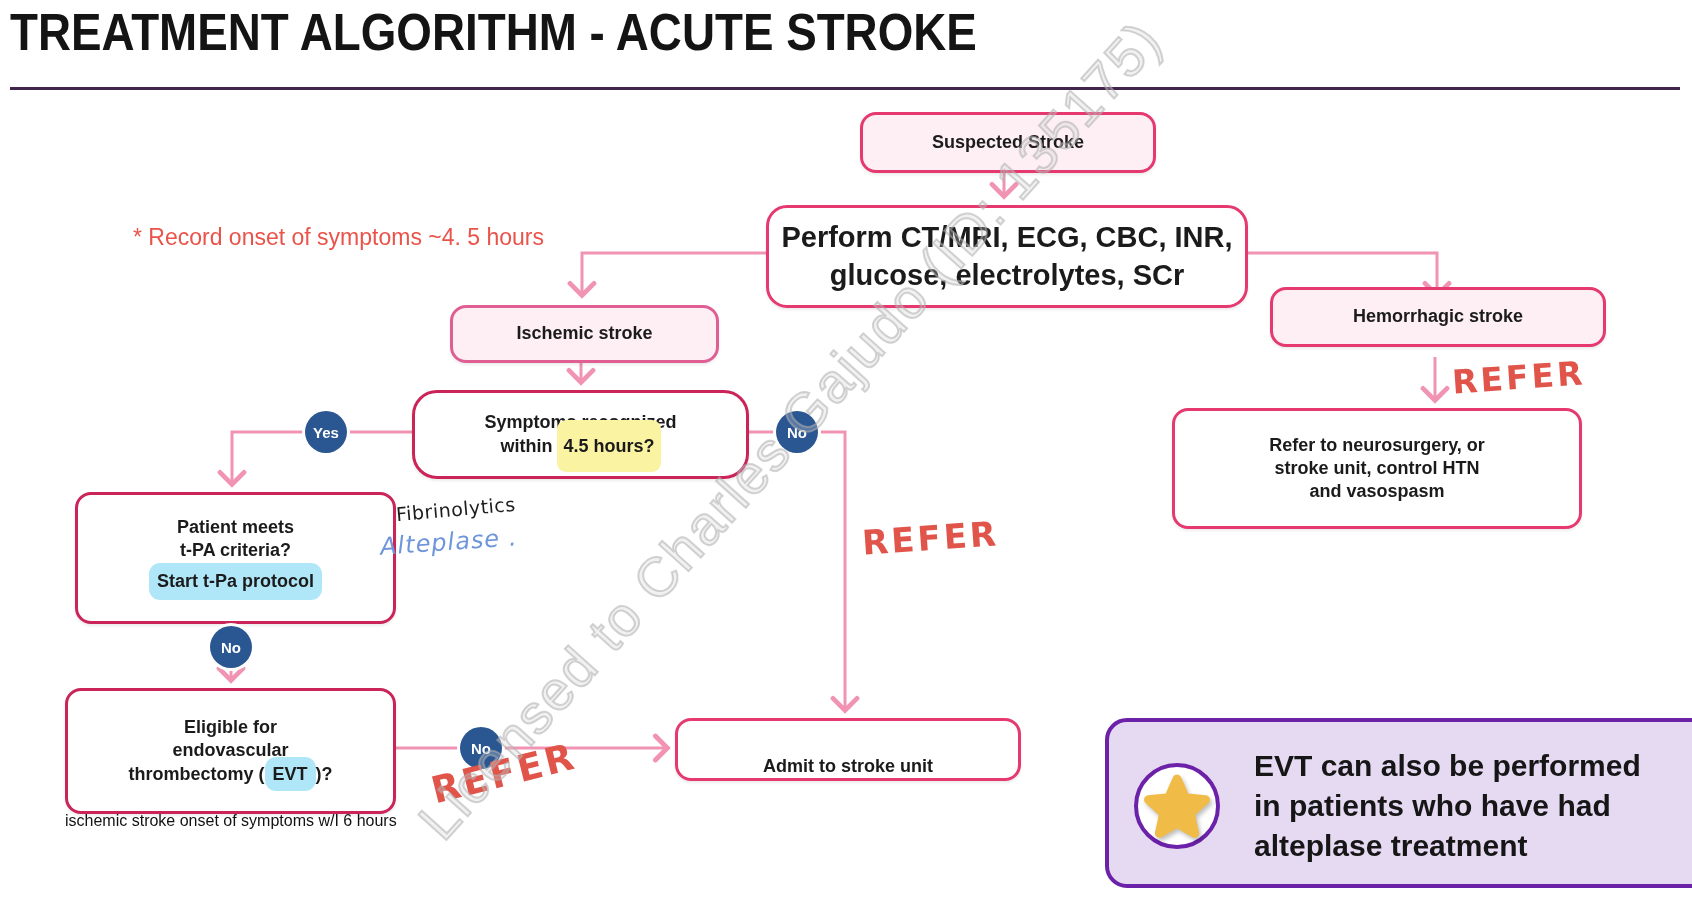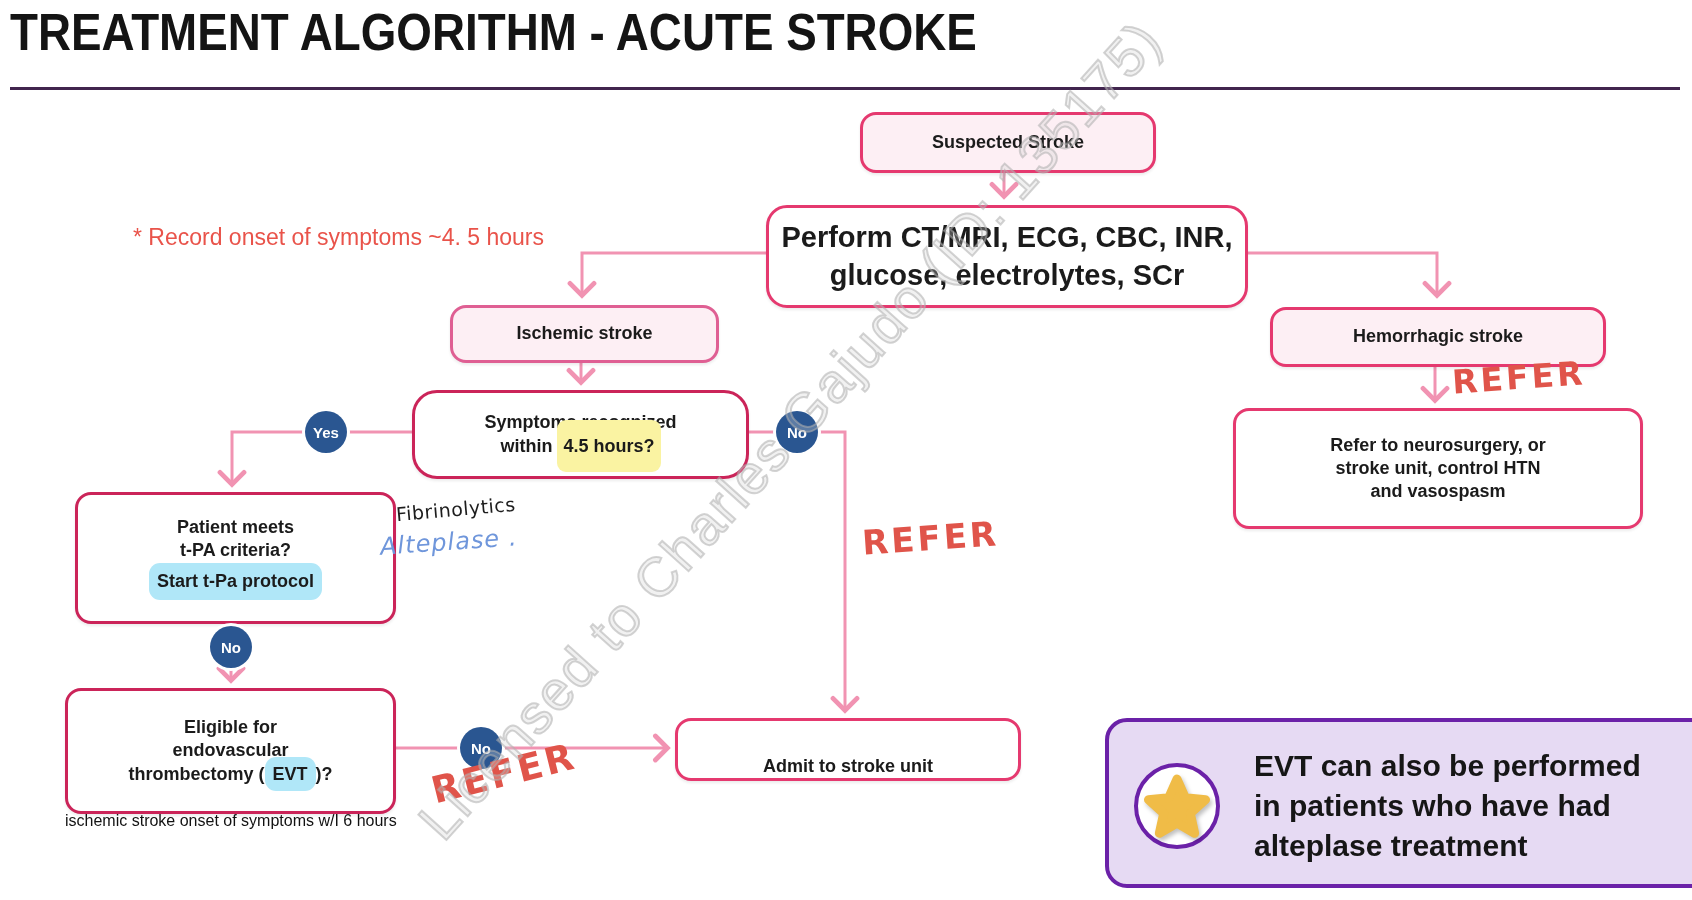--- a/index.html
+++ b/index.html
@@ -103,21 +103,21 @@
 
   <div class="node fs29" style="left:766px;top:205px;width:476px;height:97px;border-radius:21px;">
     <div>Perform CT/MRI, ECG, CBC, INR,</div>
     <div>glucose, electrolytes, SCr</div>
   </div>
 
   <div class="node pinkfill fs27" style="left:450px;top:305px;width:263px;height:52px;border-color:#df5f93;">
     <div>Ischemic stroke</div>
   </div>
 
-  <div class="node pinkfill fs27" style="left:1270px;top:307px;width:330px;height:54px;">
+  <div class="node pinkfill fs27" style="left:1270px;top:287px;width:330px;height:54px;">
     <div>Hemorrhagic stroke</div>
   </div>
 
   <div class="node deep fs27" style="left:412px;top:390px;width:331px;height:83px;border-radius:25px;">
     <div>Symptoms recognized</div>
     <div>
       <span>within </span><span class="hl-yellow">4.5 hours?</span>
     </div>
   </div>
 
@@ -132,21 +132,21 @@
     <div>endovascular</div>
     <div>
       <span>thrombectomy (</span><span class="hl-cyan">EVT</span><span>)?</span>
     </div>
   </div>
 
   <div class="node fs27" style="left:675px;top:718px;width:340px;height:57px;justify-content:flex-end;">
     <div>Admit to stroke unit</div>
   </div>
 
-  <div class="node fs27" style="left:1233px;top:408px;width:404px;height:115px;">
+  <div class="node fs27" style="left:1172px;top:408px;width:404px;height:115px;">
     <div>Refer to neurosurgery, or</div>
     <div>stroke unit, control HTN</div>
     <div>and vasospasm</div>
   </div>
 
   <div class="badge" style="left:305px;top:411px;">Yes</div>
   <div class="badge" style="left:776px;top:411px;">No</div>
   <div class="badge" style="left:210px;top:626px;">No</div>
   <div class="badge" style="left:460px;top:727px;">No</div>
 

